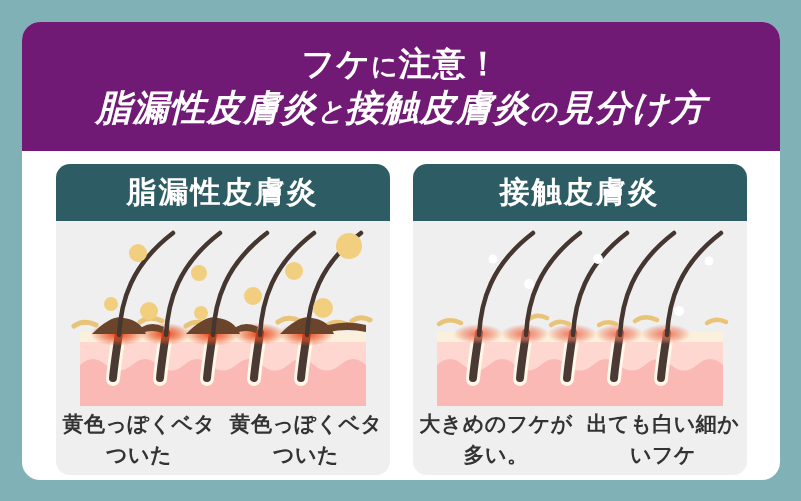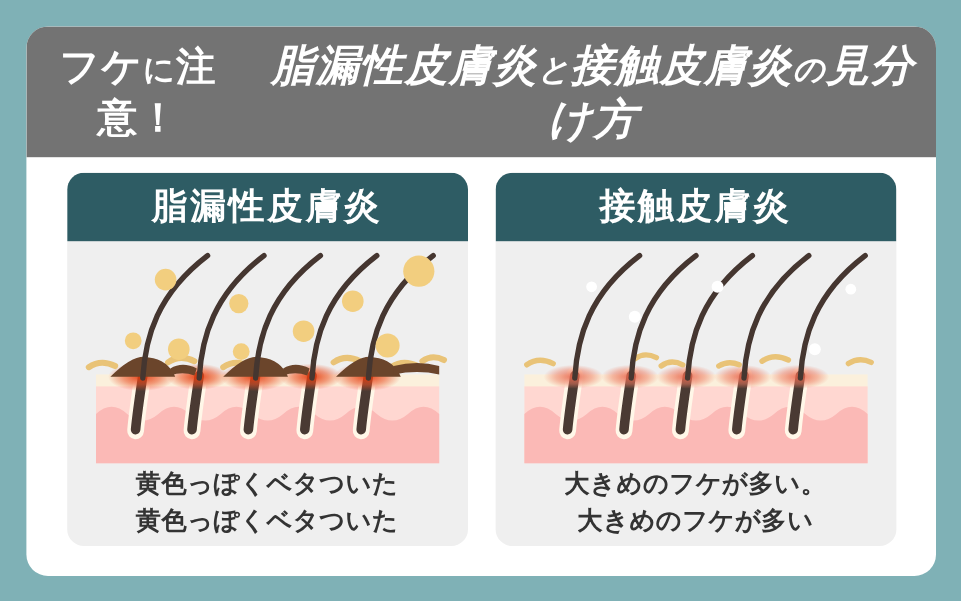--- a/index.html
+++ b/index.html
@@ -9,42 +9,42 @@
     font-family:"Liberation Sans","DejaVu Sans",sans-serif;
     position:relative;overflow:hidden;
   }
   .card{
     position:absolute;left:22px;top:22px;
     width:758px;height:458px;
     background:#FFFFFF;border-radius:18px;
     overflow:hidden;
   }
   .main-header{
-    height:109px;background:#737373;color:#FFFFFF;
-    display:flex;align-items:center;justify-content:center;
+    height:129px;background:#701a75;color:#FFFFFF;
+    display:flex;flex-direction:column;align-items:center;justify-content:center;
     text-align:center;font-weight:bold;line-height:1.25;
   }
   .main-header .t-line1{font-size:33px;letter-spacing:1px;}
   .main-header .t-line2{font-size:36px;letter-spacing:1px;font-style:italic;}
   .main-header .particle{font-size:26px;}
   .panels{
     display:flex;justify-content:center;gap:23px;margin-top:13px;
   }
   .panel{
     width:334px;height:311px;background:#EFEFEF;border-radius:14px;
     overflow:hidden;display:flex;flex-direction:column;
   }
   .panel-header{
     height:57px;background:#2E5C64;color:#FFFFFF;
     font-size:30px;font-weight:bold;letter-spacing:2px;
     display:flex;align-items:center;justify-content:center;flex:0 0 auto;
   }
   .panel-illustration{display:block;width:334px;height:186px;flex:0 0 auto;}
   .panel-caption{
-    flex:1;display:flex;flex-direction:column;align-items:center;justify-content:center;
+    flex:1;display:flex;flex-direction:row;align-items:center;justify-content:center;
     color:#333333;font-size:21px;font-weight:bold;line-height:31px;
     text-align:center;letter-spacing:0.5px;padding-bottom:4px;
   }
   .panel-caption p{margin:0;}
 </style>
 </head>
 <body>
 
 <div class="card">
 
@@ -195,18 +195,18 @@
           <circle cx="80" cy="38" r="4.5"></circle>
           <circle cx="116" cy="63" r="5"></circle>
           <circle cx="185" cy="38" r="5"></circle>
           <circle cx="296" cy="40" r="4.5"></circle>
           <circle cx="266" cy="90" r="5"></circle>
         </g>
       </svg>
 
       <div class="panel-caption">
         <p>大きめのフケが多い。</p>
-        <p>大きめのフケが多い</p>
+        <p>出ても白い細かいフケ</p>
       </div>
     </div>
 
   </div>
 </div>
 
 </body></html>

